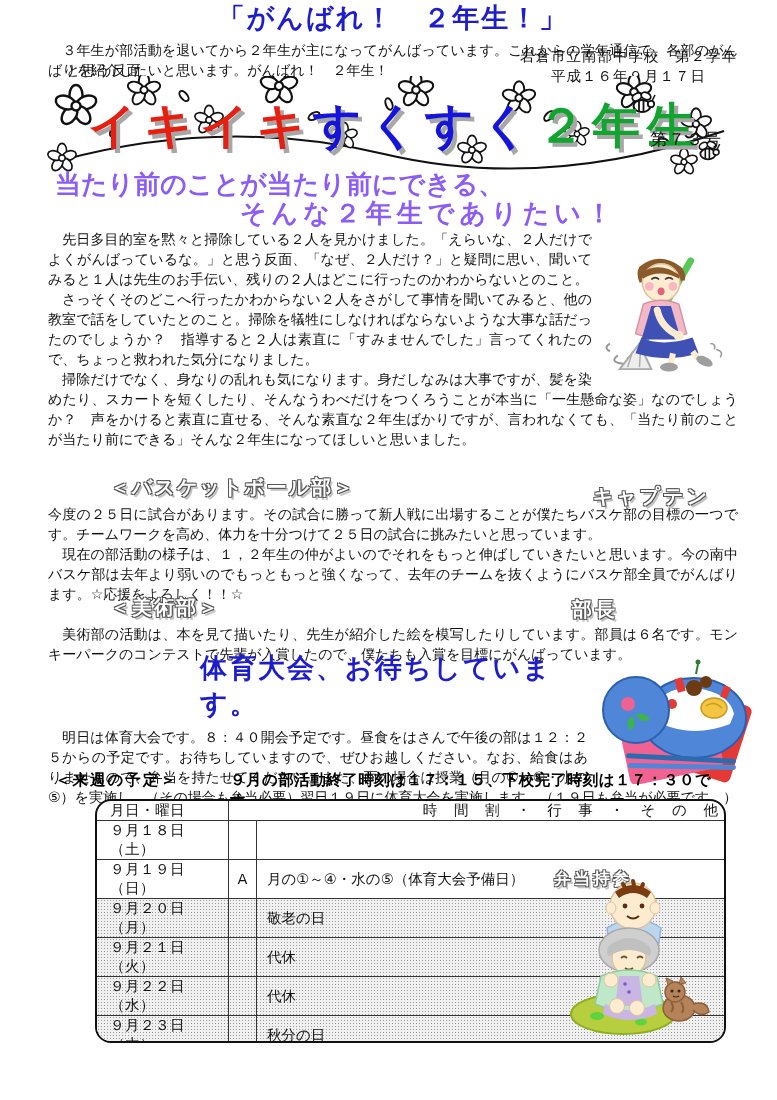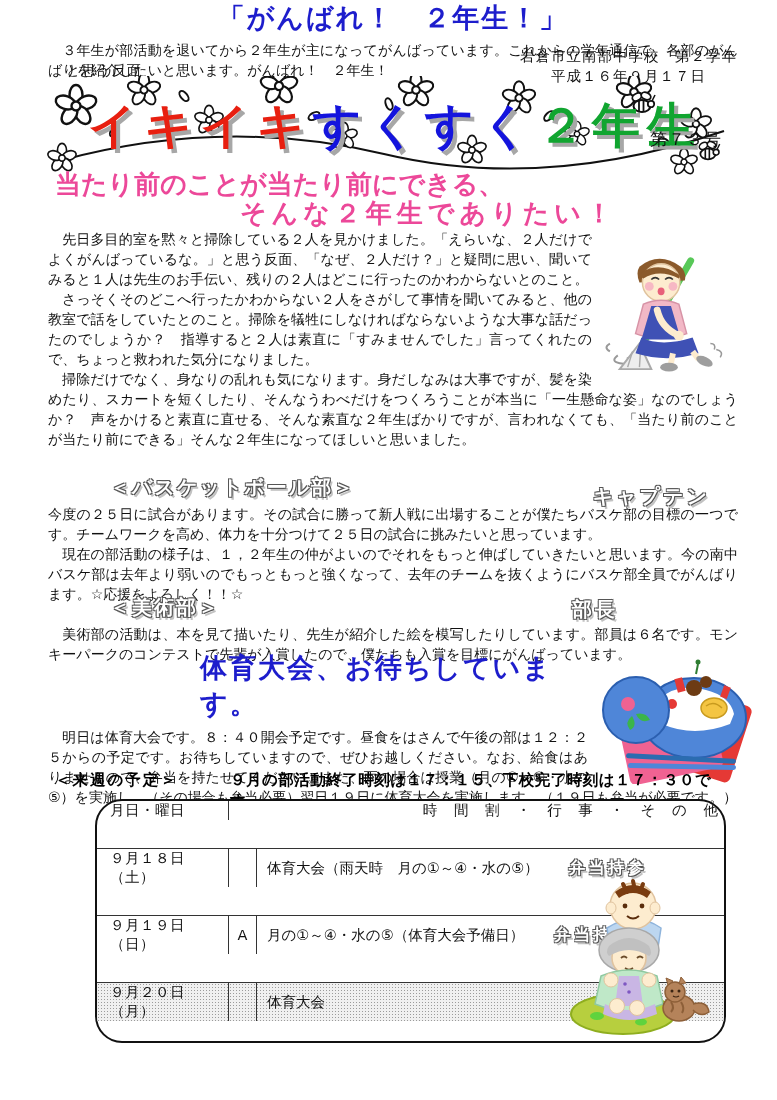--- a/index.html
+++ b/index.html
@@ -13,21 +13,21 @@
   .mast-left{left:66px;top:62px;font-size:14px;letter-spacing:1px;}
   .mast-right{right:40px;top:46px;text-align:center;font-size:14.5px;line-height:20px;letter-spacing:1px;}
   
   .banner-art{left:44px;top:76px;width:700px;height:100px;z-index:1;}
   .main-title{left:88px;top:94px;z-index:2;font-size:48px;font-weight:bold;letter-spacing:7px;white-space:nowrap;}
   .main-title .t-red{color:#e81f10;text-shadow:4px 4px 0 #a7a7a7;}
   .main-title .t-blue{color:#1414dd;text-shadow:4px 4px 0 #a7a7a7;}
   .main-title .t-green{color:#11a530;text-shadow:4px 4px 0 #a7a7a7;}
   .issue-no{left:650px;top:128px;z-index:2;font-size:17px;letter-spacing:1px;}
   
-  .lead-headline{left:55px;top:170px;width:690px;color:#ec4899;font-weight:bold;font-size:26px;line-height:29px;z-index:2;}
+  .lead-headline{left:55px;top:170px;width:690px;color:#8b5cf6;font-weight:bold;font-size:26px;line-height:29px;z-index:2;}
   .lead-headline .l2{padding-left:185px;letter-spacing:5px;}
   
   .bodytext{font-size:14px;line-height:20px;text-align:justify;}
   .bodytext p{margin:0;}
   .lead-body{left:48px;top:229px;width:690px;}
   .kid-float{float:right;width:138px;height:128px;margin:20px 0 2px 8px;}
   
   .ganbare{left:48px;top:405px;width:690px;}
   .ganbare-title{text-align:center;color:#1d1dcc;font-weight:bold;font-size:27px;margin:0 0 4px 0;letter-spacing:2px;}
   
@@ -45,22 +45,22 @@
   .byline-leader{margin-right:120px;top:2px;}
   
   .taiiku{left:48px;top:650px;width:712px;}
   .bento-float{float:right;width:162px;height:132px;margin:2px 0 0 10px;}
   .taiiku-title{color:#1d1dcc;font-weight:bold;font-size:27px;letter-spacing:2px;margin:0 0 5px 0;padding-left:152px;}
   
   .sched-line{left:55px;top:770px;width:682px;display:flex;color:#000000;font-weight:bold;font-size:15.5px;}
   .sched-label{width:175px;letter-spacing:2px;}
   .sched-notice{flex:1;letter-spacing:0.5px;}
   .sched-table{
-    left:95px;top:799px;width:627px;height:240px;border:2.5px solid #111;border-radius:27px;
-    overflow:hidden;background:#fff;display:flex;flex-direction:column;font-size:14.5px;gap:28px;
+    left:95px;top:799px;width:627px;height:240px;border:2.5px solid #111;border-radius:16px;
+    overflow:hidden;background:#fff;display:flex;flex-direction:column;font-size:14.5px;
   }
   .tr{display:flex;flex:1;align-items:center;border-top:1.5px solid #333;}
   .tr.head-row{border-top:none;font-size:14.5px;}
   .td-date{width:118px;padding-left:13px;letter-spacing:0.5px;flex-shrink:0;border-right:1.5px solid #333;align-self:stretch;display:flex;align-items:center;}
   .td-type{width:27px;flex-shrink:0;text-align:center;border-right:1.5px solid #333;align-self:stretch;display:flex;align-items:center;justify-content:center;}
   .td-content{flex:1;padding-left:10px;white-space:nowrap;}
   .head-row .td-merged{flex:1;text-align:right;letter-spacing:6px;}
   .tr.shaded{
     background-color:#f0f0f0;
     background-image:radial-gradient(circle,#9b9b9b 0.9px,rgba(0,0,0,0) 1px);
@@ -225,31 +225,30 @@
   </div>
 
   <div class="abs sched-table">
     <div class="tr head-row">
       <div class="td-date">月日・曜日</div>
       <div class="td-merged">時 間 割 ・ 行 事 ・ そ の 他</div>
     </div>
     <div class="tr">
       <div class="td-date">９月１８日（土）</div>
       <div class="td-type"></div>
-      <div class="td-content"><span>体育大会（雨天時　月の①～④・水の⑤）</span><span class="outline-text badge">弁当持参</span></div>
     </div>
     <div class="tr">
       <div class="td-date">９月１９日（日）</div>
       <div class="td-type">A</div>
       <div class="td-content"><span>月の①～④・水の⑤（体育大会予備日）</span><span class="outline-text badge">弁当持参</span></div>
     </div>
     <div class="tr shaded">
       <div class="td-date">９月２０日（月）</div>
       <div class="td-type"></div>
-      <div class="td-content">体育大会</div>
+      <div class="td-content">敬老の日</div>
     </div>
     <div class="tr shaded">
       <div class="td-date">９月２１日（火）</div>
       <div class="td-type"></div>
       <div class="td-content">代休</div>
     </div>
     <div class="tr shaded">
       <div class="td-date">９月２２日（水）</div>
       <div class="td-type"></div>
       <div class="td-content">代休</div>

